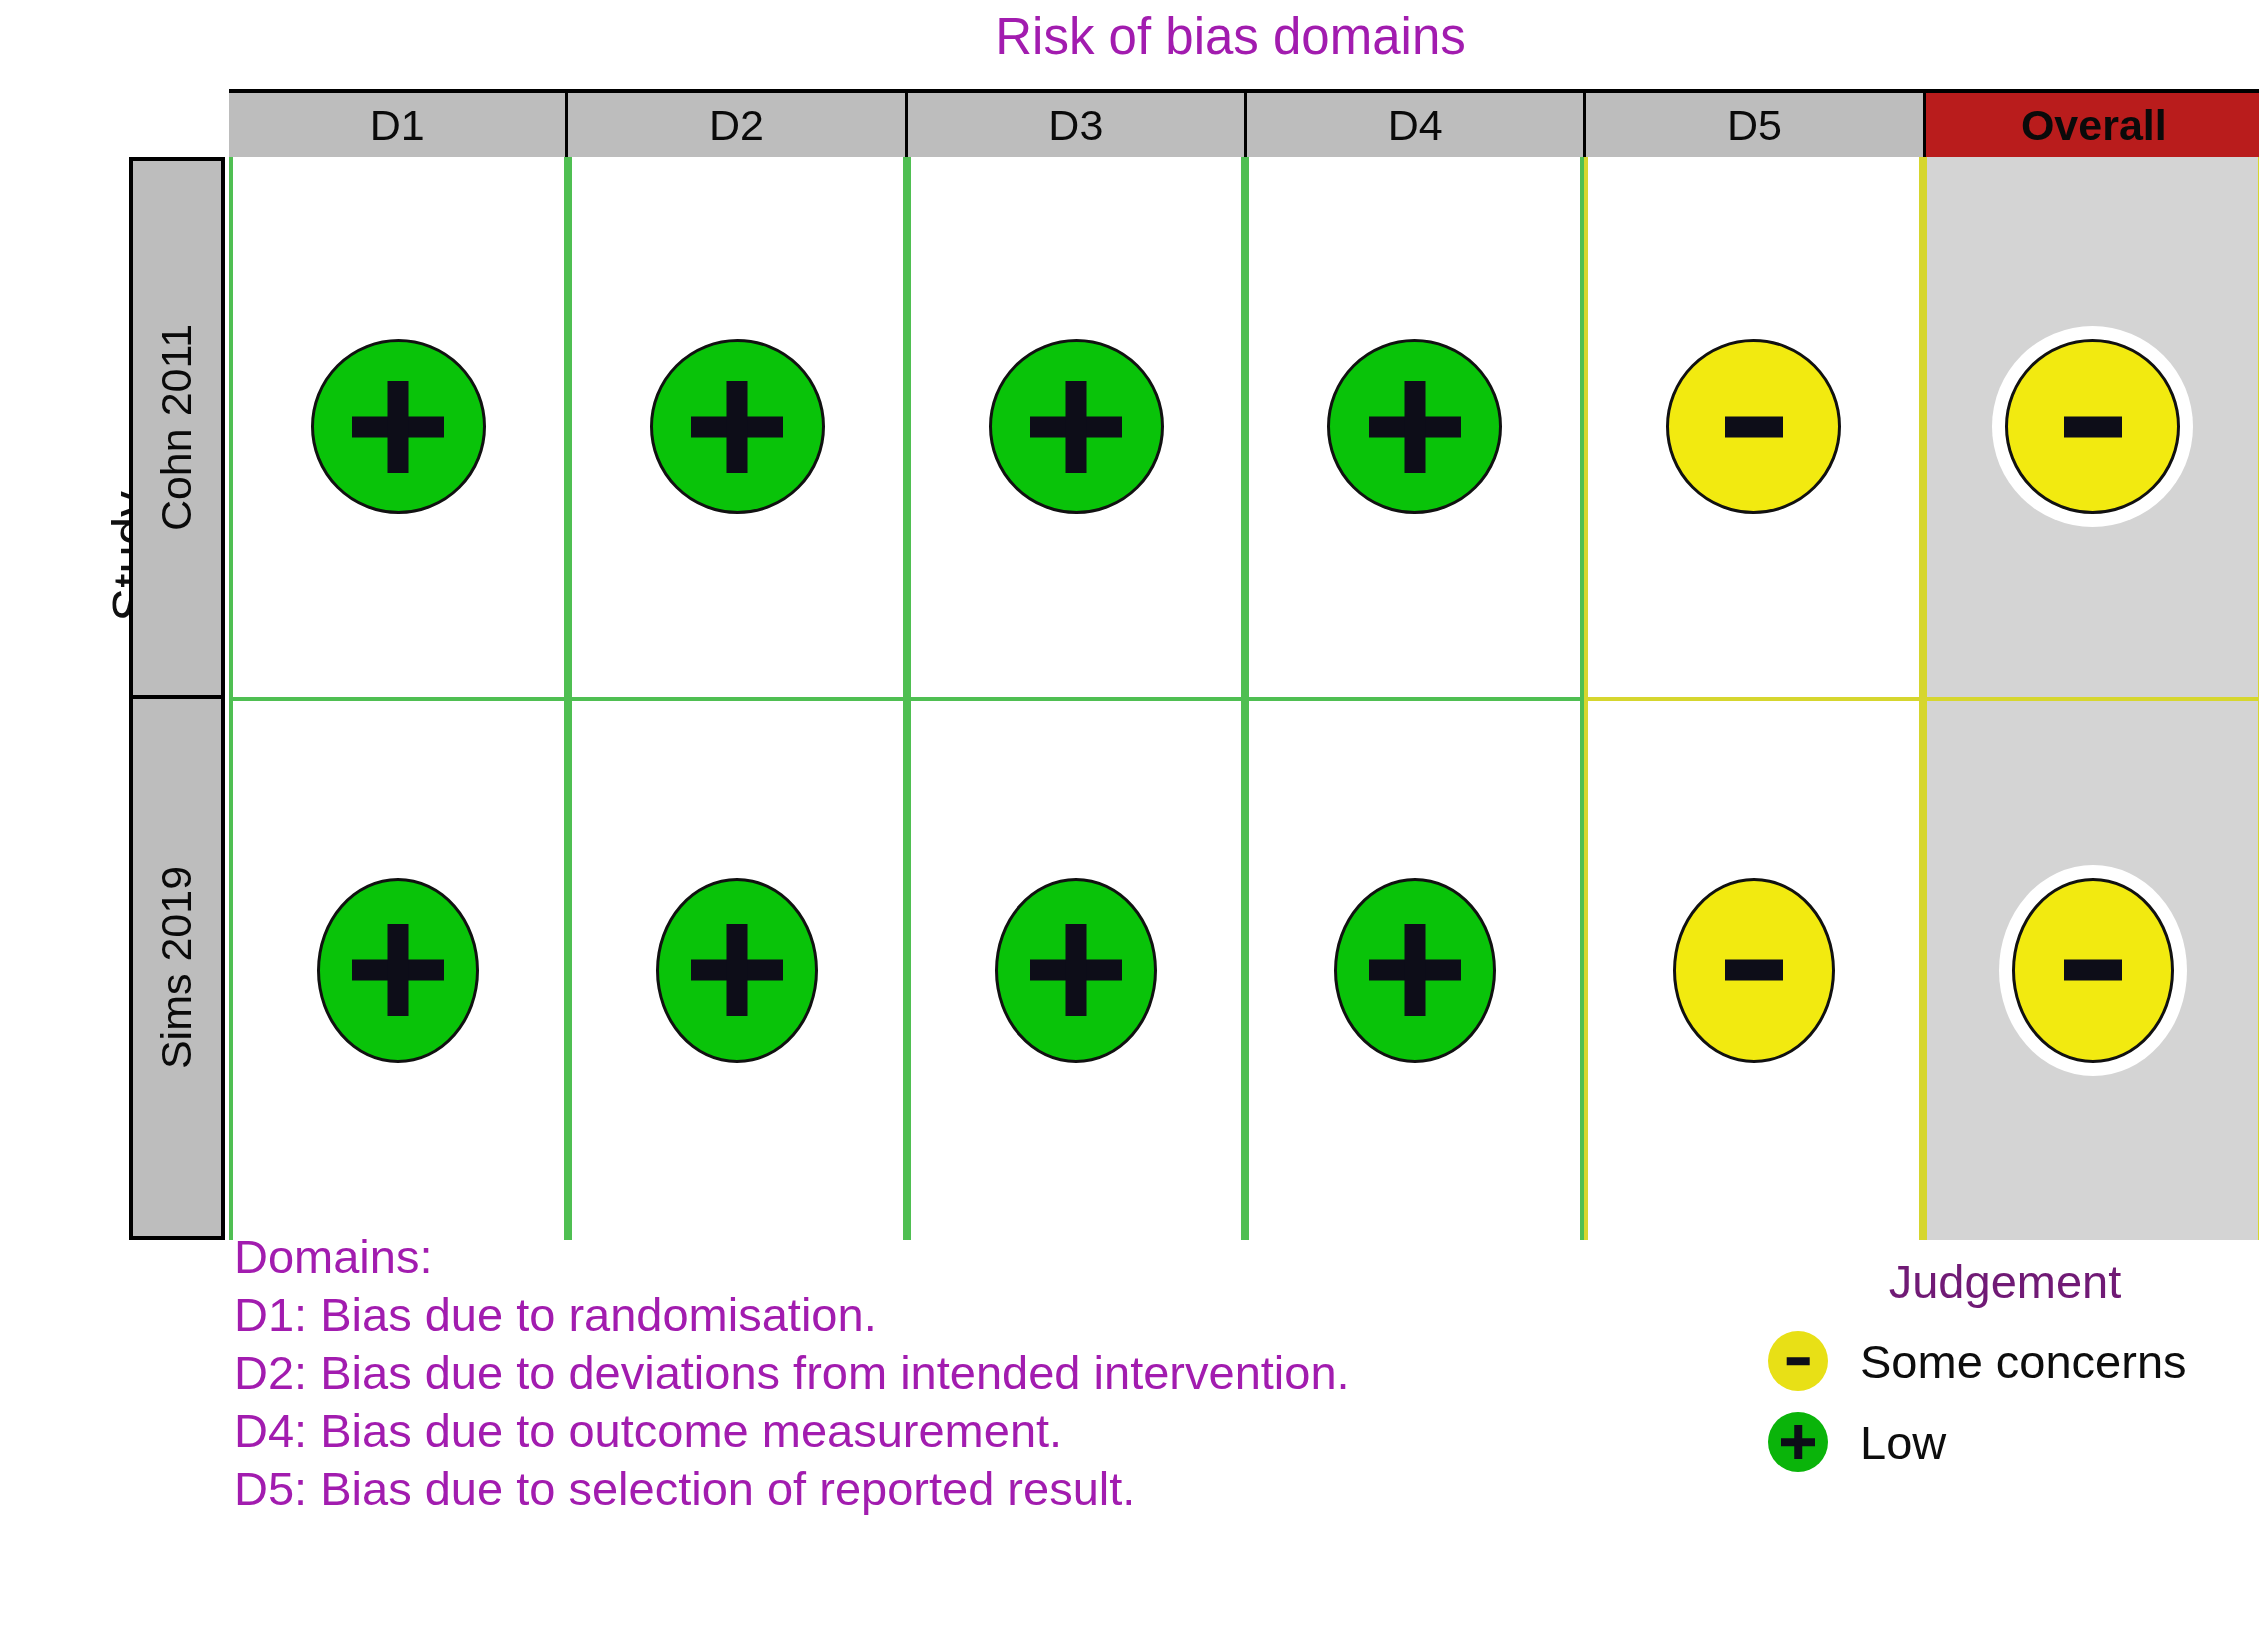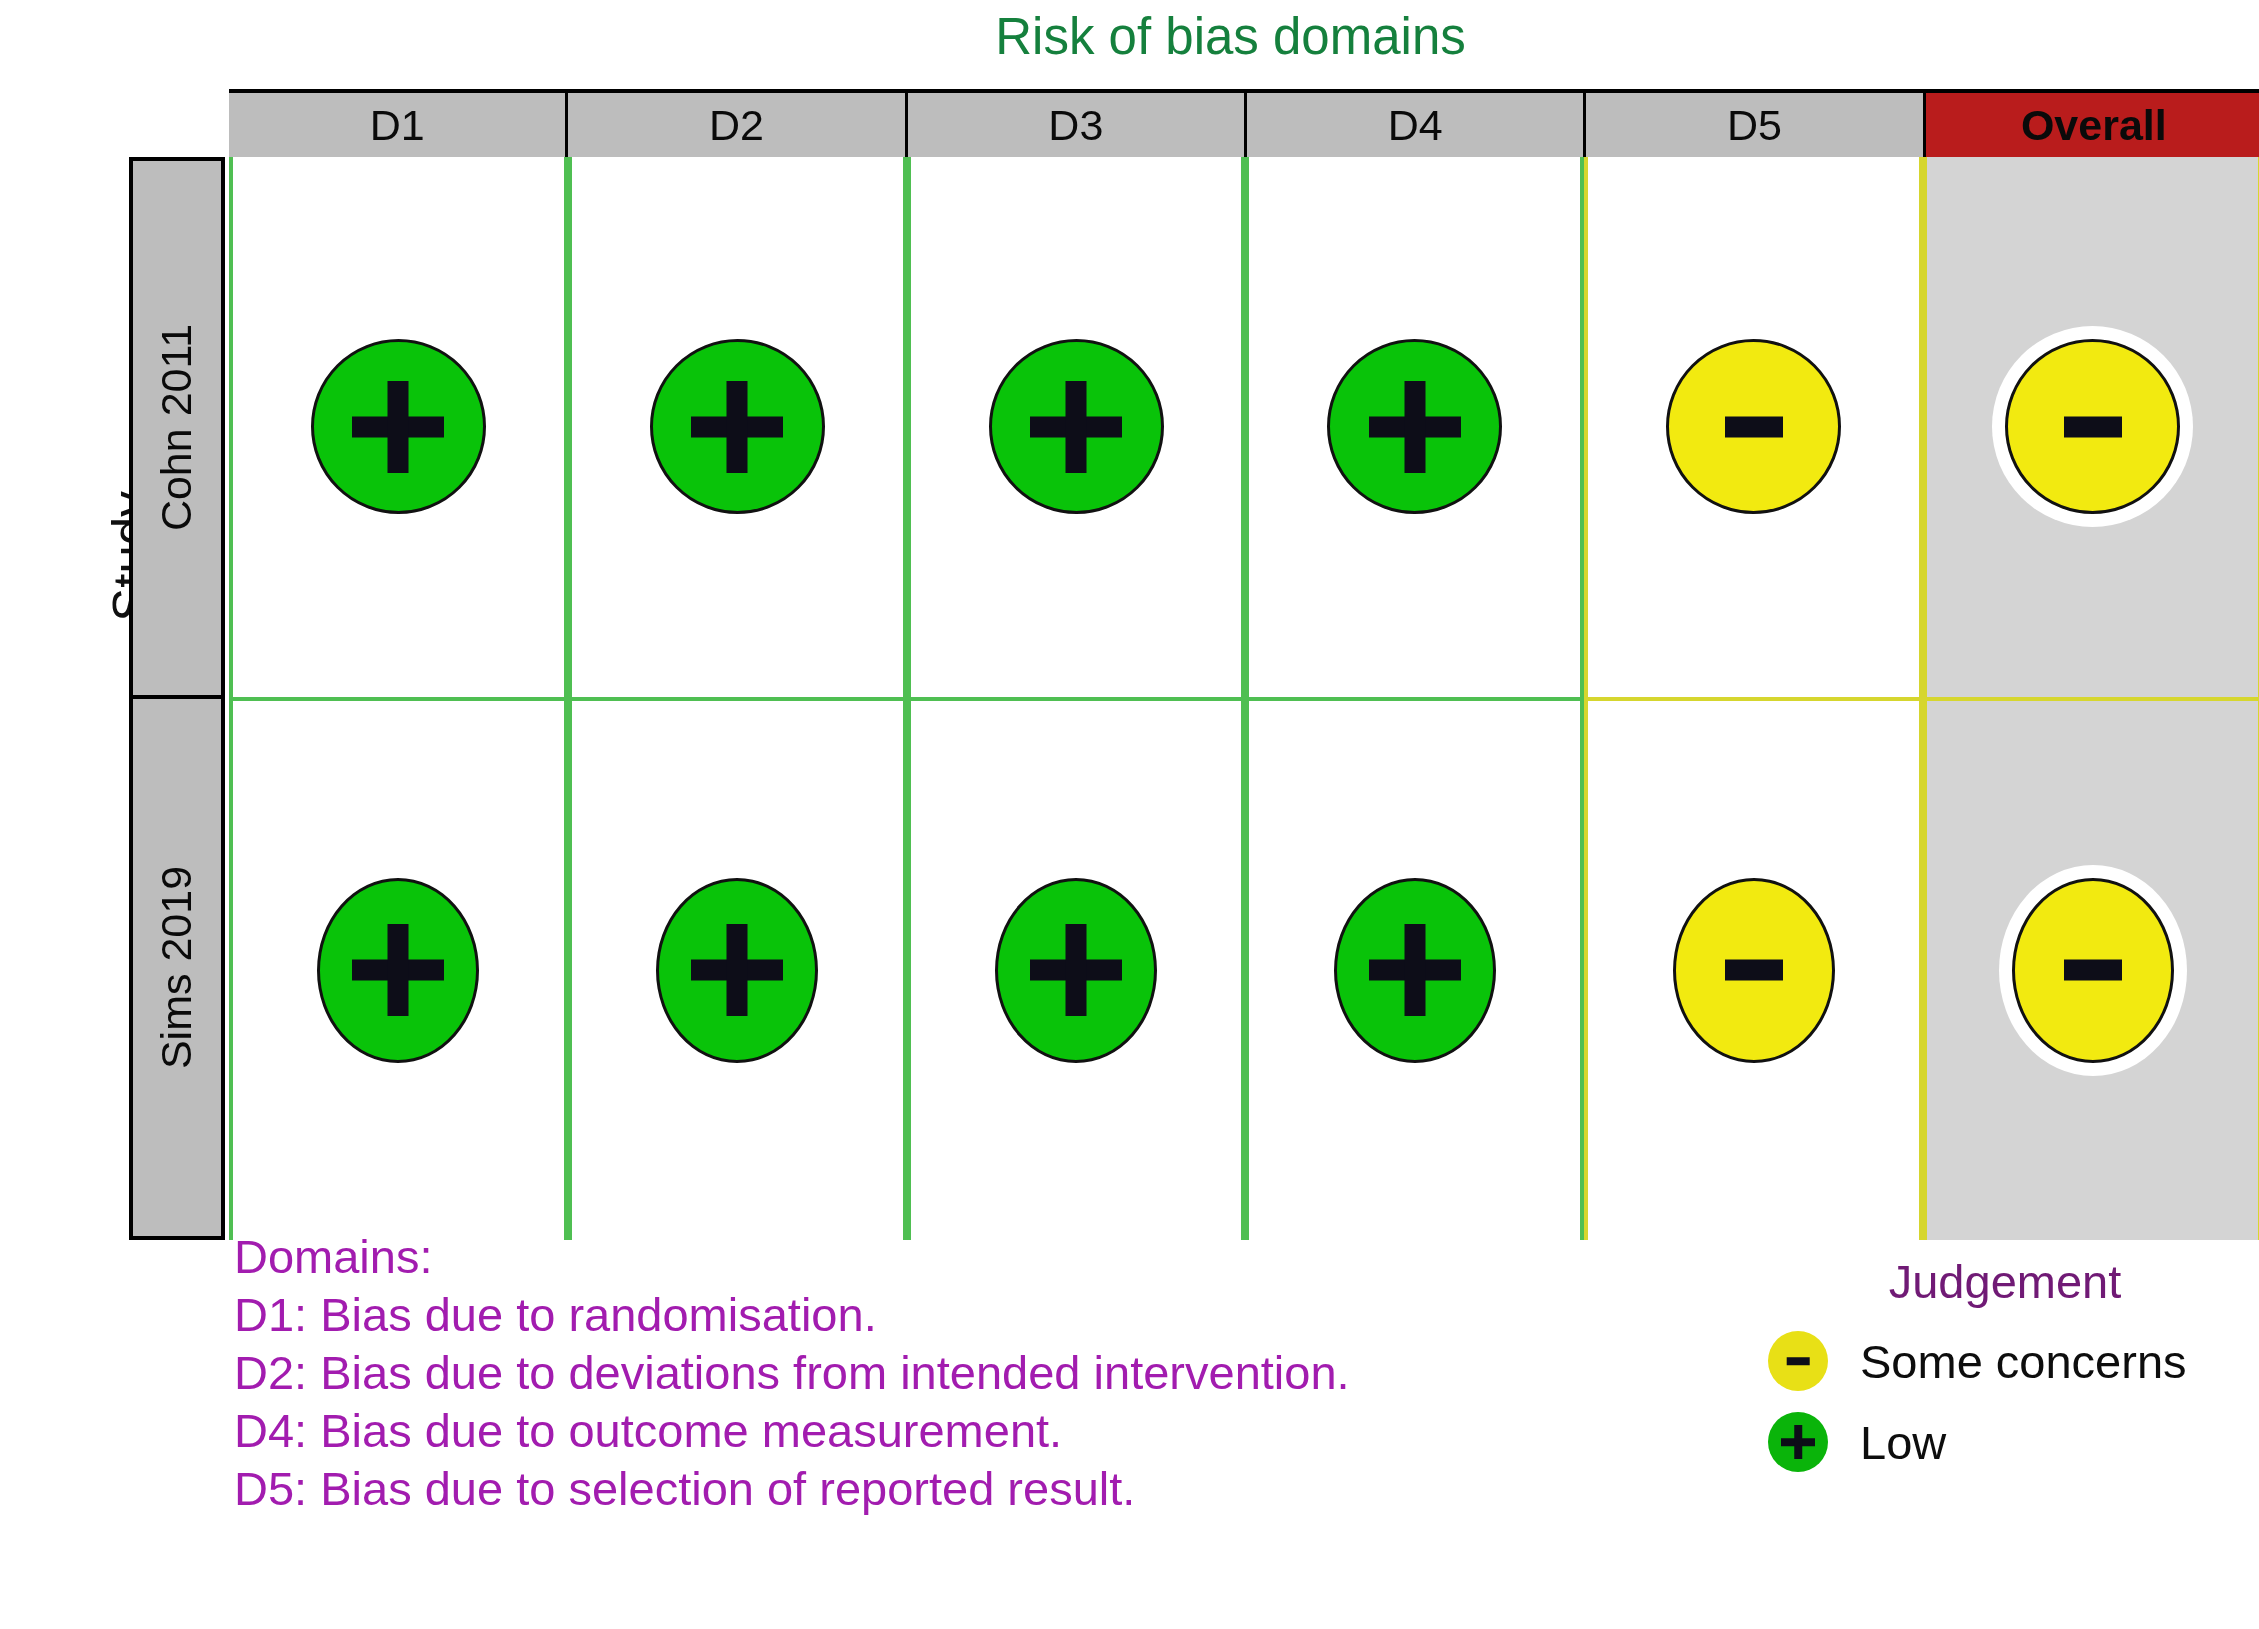--- a/index.html
+++ b/index.html
@@ -18,21 +18,21 @@
 
   
   .chart-title {
     position: absolute;
     left: 215px;
     top: 7.5px;
     width: 2031px;
     text-align: center;
     font-size: 51px;
     line-height: 58px;
-    color: #15803d;
+    color: #a21caf;
     white-space: nowrap;
   }
 
   
   .y-axis-label {
     position: absolute;
     left: 9.4px;
     top: 527px;
     width: 245px;
     text-align: center;

